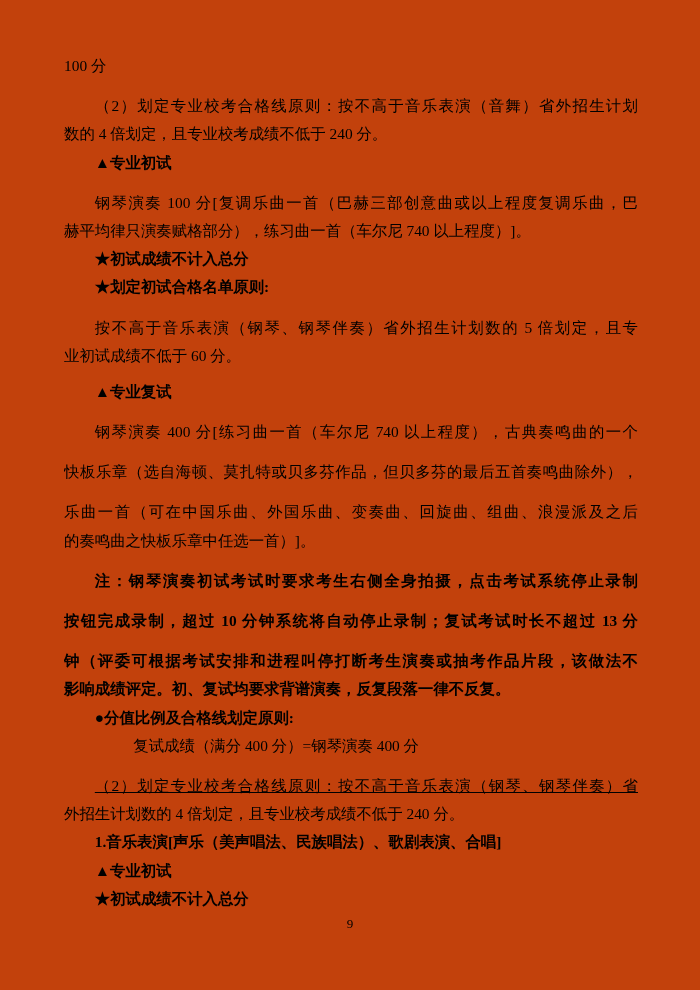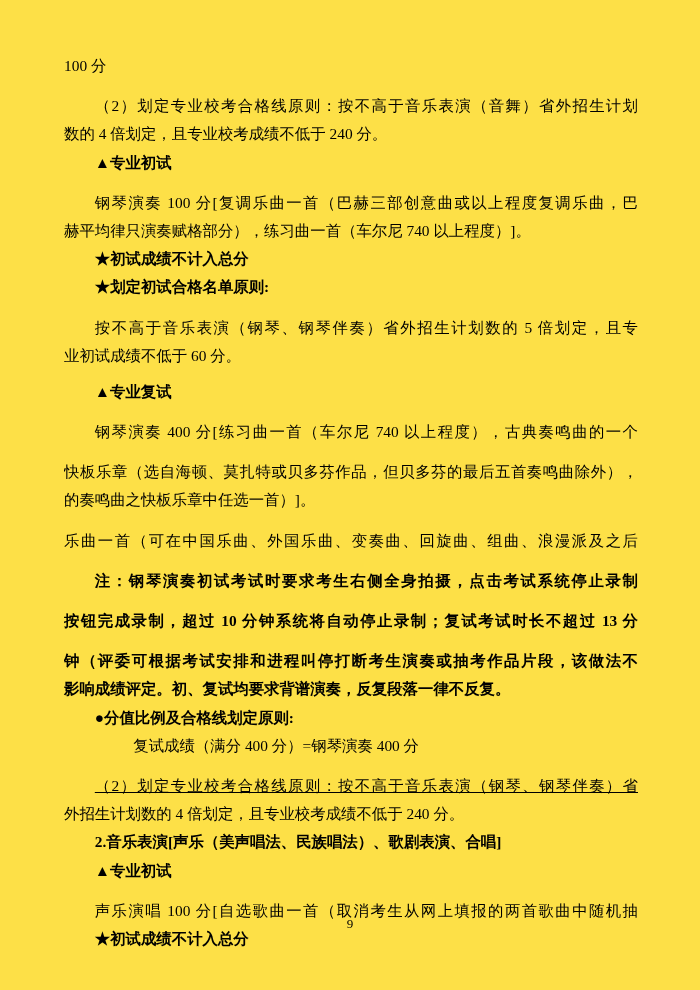--- a/index.html
+++ b/index.html
@@ -4,21 +4,21 @@
 <style>
   html, body {
     margin: 0;
     padding: 0;
     background: #ffffff;
   }
   .page {
     position: relative;
     width: 700px;
     height: 990px;
-    background: #fde047;
+    background: #c2410c;
     overflow: hidden;
     font-family: "Liberation Serif", "DejaVu Serif", serif;
     color: #000000;
   }
   .content {
     position: absolute;
     top: 52px;
     left: 64px;
     width: 574px;
   }
@@ -60,29 +60,28 @@
       <div class="line bold" style="padding-left: 2em;">▲专业初试</div>
       <div class="line just" style="padding-left: 2em;">钢琴演奏 100 分[复调乐曲一首（巴赫三部创意曲或以上程度复调乐曲，巴</div>
       <div class="line">赫平均律只演奏赋格部分），练习曲一首（车尔尼 740 以上程度）]。</div>
       <div class="line bold" style="padding-left: 2em;">★初试成绩不计入总分</div>
       <div class="line bold" style="padding-left: 2em;">★划定初试合格名单原则:</div>
       <div class="line just" style="padding-left: 2em;">按不高于音乐表演（钢琴、钢琴伴奏）省外招生计划数的 5 倍划定，且专</div>
       <div class="line">业初试成绩不低于 60 分。</div>
       <div class="line bold" style="padding-left: 2em; margin-top: 8px;">▲专业复试</div>
       <div class="line just" style="padding-left: 2em;">钢琴演奏 400 分[练习曲一首（车尔尼 740 以上程度），古典奏鸣曲的一个</div>
       <div class="line just">快板乐章（选自海顿、莫扎特或贝多芬作品，但贝多芬的最后五首奏鸣曲除外），</div>
+      <div class="line just">乐曲一首（可在中国乐曲、外国乐曲、变奏曲、回旋曲、组曲、浪漫派及之后</div>
       <div class="line">的奏鸣曲之快板乐章中任选一首）]。</div>
-      <div class="line just">乐曲一首（可在中国乐曲、外国乐曲、变奏曲、回旋曲、组曲、浪漫派及之后</div>
       <div class="line bold just" style="padding-left: 2em;">注：钢琴演奏初试考试时要求考生右侧全身拍摄，点击考试系统停止录制</div>
       <div class="line bold just">按钮完成录制，超过 10 分钟系统将自动停止录制；复试考试时长不超过 13 分</div>
       <div class="line bold just">钟（评委可根据考试安排和进程叫停打断考生演奏或抽考作品片段，该做法不</div>
       <div class="line bold">影响成绩评定。初、复试均要求背谱演奏，反复段落一律不反复。</div>
       <div class="line bold" style="padding-left: 2em;">●分值比例及合格线划定原则:</div>
       <div class="line" style="padding-left: 4.5em;">复试成绩（满分 400 分）=钢琴演奏 400 分</div>
       <div class="line just" style="padding-left: 2em; text-decoration: underline;">（2）划定专业校考合格线原则：按不高于音乐表演（钢琴、钢琴伴奏）省</div>
       <div class="line">外招生计划数的 4 倍划定，且专业校考成绩不低于 240 分。</div>
-      <div class="line bold" style="padding-left: 2em;">2.音乐表演[声乐（美声唱法、民族唱法）、歌剧表演、合唱]</div>
+      <div class="line bold" style="padding-left: 2em;">1.音乐表演[声乐（美声唱法、民族唱法）、歌剧表演、合唱]</div>
       <div class="line bold" style="padding-left: 2em;">▲专业初试</div>
-      <div class="line just" style="padding-left: 2em;">声乐演唱 100 分[自选歌曲一首（取消考生从网上填报的两首歌曲中随机抽</div>
       <div class="line bold" style="padding-left: 2em;">★初试成绩不计入总分</div>
     </div>
   <div class="pagenum">9</div>
 </div>
 
 </body></html>

